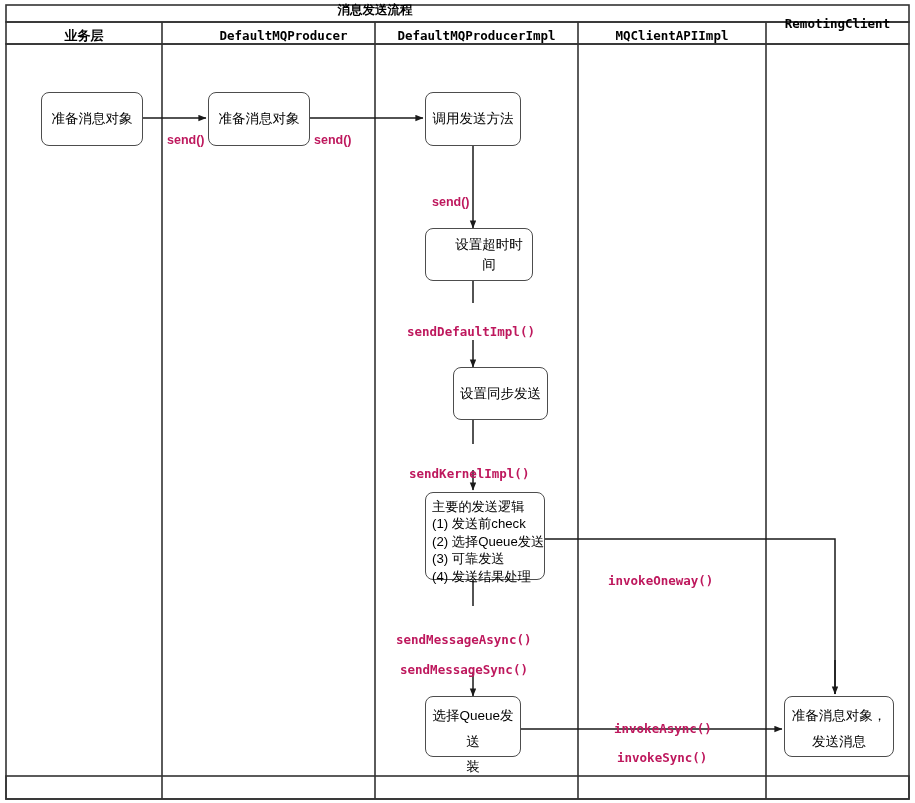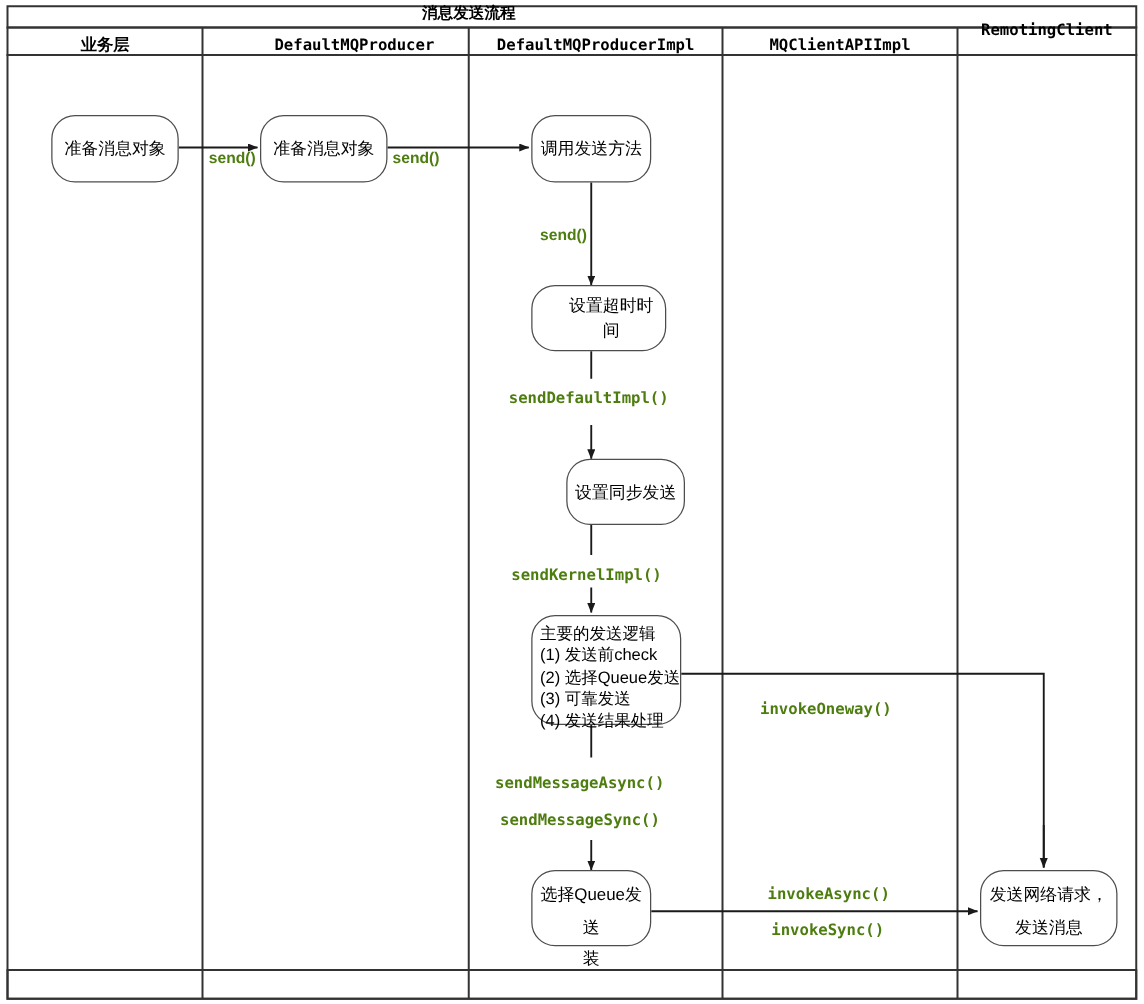--- a/index.html
+++ b/index.html
@@ -44,21 +44,21 @@
     width: 750px;
     text-align: center;
     font-weight: bold;
     font-size: 12.5px;
     color: #000;
   }
   .node {
     position: absolute;
     box-sizing: border-box;
     border: 1.4px solid #4d4d4d;
-    border-radius: 19px;
+    border-radius: 8px;
     background: #ffffff;
     display: flex;
     align-items: center;
     justify-content: center;
     text-align: center;
     font-size: 13.5px;
     color: #000;
     line-height: 1.45;
     padding: 2px 4px;
   }
@@ -69,22 +69,23 @@
     line-height: 1.32;
     padding: 5px 4px 4px 6px;
     white-space: nowrap;
   }
   .node.twoline {
     line-height: 1.9;
   }
   .edge-label {
     position: absolute;
     font-size: 12.5px;
-    color: #4d7c0f;
+    color: #be185d;
     white-space: nowrap;
+    margin-top: 14px;
   }
   .edge-label.sans {
     font-family: "Liberation Sans", "DejaVu Sans", sans-serif;
     font-weight: bold;
     font-size: 12.5px;
   }
   .edge-label.mono {
     font-family: "DejaVu Sans Mono", "Liberation Mono", monospace;
     font-weight: bold;
     font-size: 12.5px;
@@ -154,21 +155,21 @@
     <div>(3) 可靠发送</div>
     <div>(4) 发送结果处理</div>
   </div>
 
   <div class="node twoline" style="left:425px; top:696px; width:96px; height:61px; display:block; padding-top:6px;">
     <div style="text-align:center;">选择Queue发送</div>
     <div style="text-align:center;">装</div>
   </div>
 
   <div class="node twoline" style="left:784px; top:696px; width:110px; height:61px; display:block; padding-top:6px;">
-    <div style="text-align:center;">发送网络请求，</div>
+    <div style="text-align:center;">准备消息对象，</div>
     <div style="text-align:center;">发送消息</div>
   </div>
 
   <div class="edge-label sans" style="left:167px; top:119px;">send()</div>
 
   <div class="edge-label sans" style="left:314px; top:119px;">send()</div>
 
   <div class="edge-label sans" style="left:432px; top:181px;">send()</div>
 
   <div class="edge-label mono" style="left:407px; top:310px;">sendDefaultImpl()</div>

